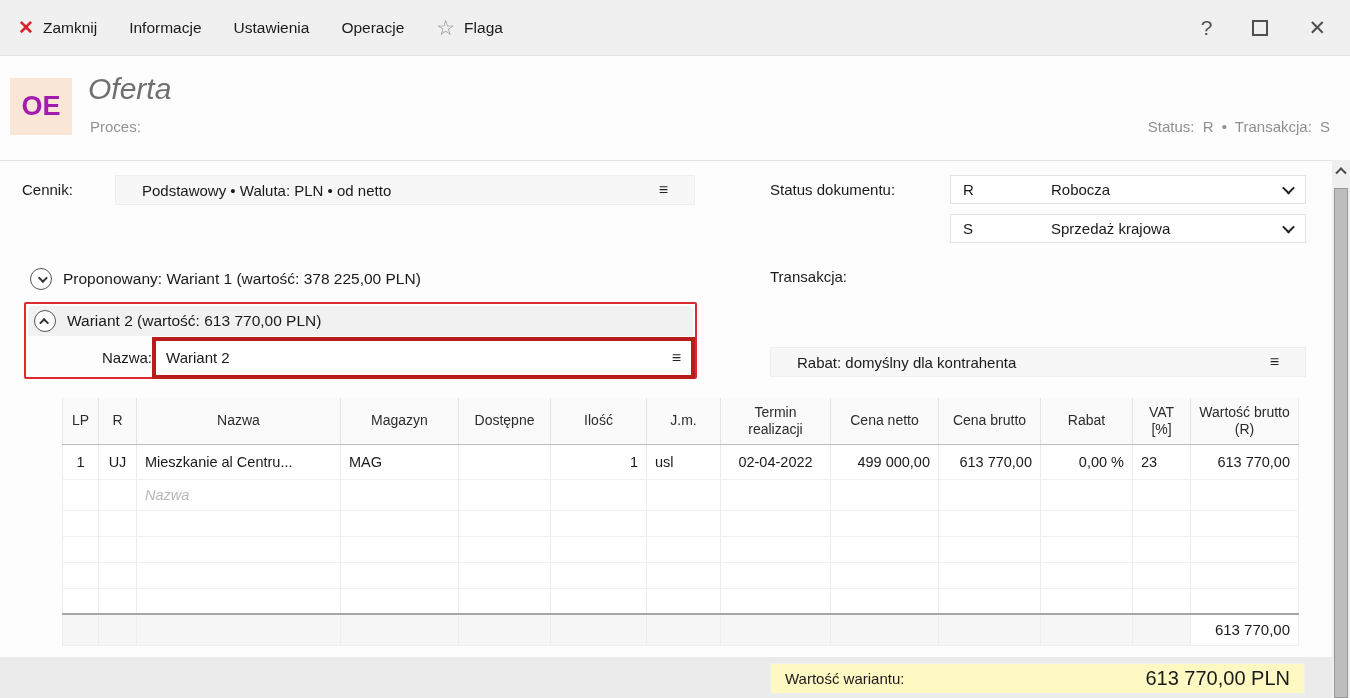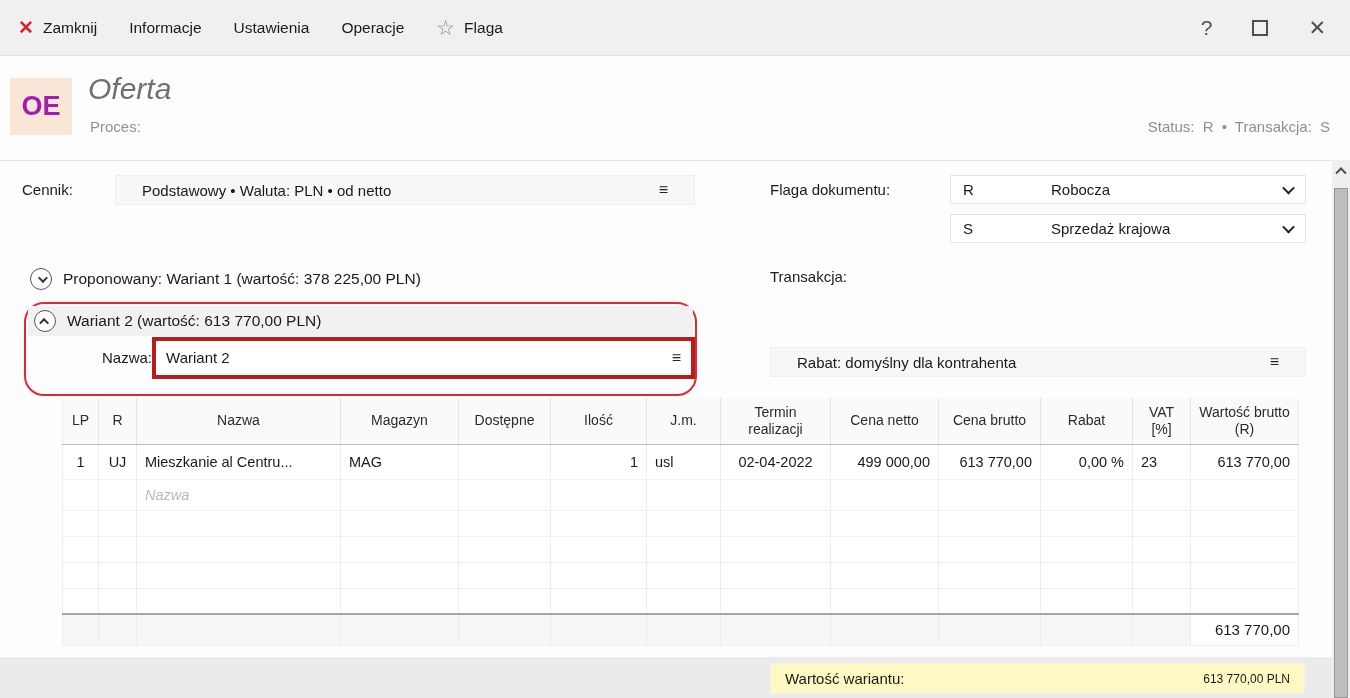--- a/index.html
+++ b/index.html
@@ -55,22 +55,22 @@
   .variant-row { position:absolute; display:flex; align-items:center; gap:11px; font-size:15.5px; }
   .circle-btn {
     width:22px; height:22px; border:1.5px solid #555; border-radius:50%;
     display:flex; align-items:center; justify-content:center; background:#fff; flex:0 0 auto;
   }
   .circle-btn .c-down { width:7px; height:7px; border-right:2px solid #333; border-bottom:2px solid #333;
     transform: rotate(45deg) translateY(-2px); }
   .circle-btn .c-up { width:7px; height:7px; border-right:2px solid #333; border-bottom:2px solid #333;
     transform: rotate(-135deg) translateY(-2px); }
   .red-box {
-    position:absolute; left:24px; top:302px; width:673px; height:94px;
-    border:2px solid #dc2a31; border-radius:20px; background:#fdfdfd;
+    position:absolute; left:24px; top:302px; width:673px; height:77px;
+    border:2px solid #dc2a31; border-radius:2px; background:#fdfdfd;
   }
   .v2-header {
     position:absolute; left:2px; right:2px; top:2px; height:30px; background:#f1f1f1;
     border-radius:5px 5px 0 0; display:flex; align-items:center; gap:11px;
     padding-left:6px; font-size:15.5px;
   }
   .v2-name-row { position:absolute; left:0; right:0; top:38px; height:31px; display:flex; align-items:center; }
   .v2-name-label { margin-left:76px; font-size:15px; }
   .v2-name-input {
     margin-left:auto; width:545px; height:31px; background:#fff; border:4px solid #b91c1c;
@@ -97,21 +97,21 @@
   tr.r-summary td { background:#f6f6f6; border-top:2px solid #a6a6a6; height:31px; }
   tr.r-summary td.sum-cell { background:#fff; text-align:right; font-size:15px; }
   td.al-left{text-align:left} td.al-right{text-align:right} td.al-center{text-align:center}
   .ph-text { color:#b8b8b8; font-style:italic; }
   
   .bottom-strip { position:absolute; left:0; top:657px; width:1332px; height:41px; background:#ebebeb; }
   .footer-bar {
     position:absolute; left:770px; top:663px; width:535px; height:31px; background:#fef9c3;
     display:flex; align-items:center; padding:0 14px; font-size:15px; border:1px solid #f0f0f0;
   }
-  .footer-value { margin-left:auto; font-size:12px; }
+  .footer-value { margin-left:auto; font-size:20px; }
   
   .scrollbar { position:absolute; right:0; top:160px; width:18px; height:538px; background:#efefef; }
   .scroll-up { position:absolute; top:0; left:0; width:18px; height:20px; display:flex; align-items:center; justify-content:center; }
   .scroll-thumb { position:absolute; top:28px; bottom:0; left:2px; width:14px; background:#bdbdbd; border:1px solid #989898; }
 </style>
 </head>
 <body>
 
 <div class="window">
 
@@ -147,21 +147,21 @@
     <div class="status-line">Status: R • Transakcja: S</div>
   </div>
   <div class="hdr-divider"></div>
 
   <div class="lbl" style="left:22px; top:175px;">Cennik:</div>
   <div class="field" style="left:115px; top:175px; width:580px; height:30px;">
     <span>Podstawowy • Waluta: PLN • od netto</span>
     <span class="field-menu-icon">≡</span>
   </div>
 
-  <div class="lbl" style="left:770px; top:175px;">Flaga dokumentu:</div>
+  <div class="lbl" style="left:770px; top:175px;">Status dokumentu:</div>
   <div class="dropdown" style="left:950px; top:175px; width:356px; height:29px;">
     <span class="dd-code">R</span>
     <span class="dd-name">Robocza</span>
     <span class="chev-down"></span>
   </div>
 
   <div class="lbl" style="left:770px; top:214px;margin-top:48px;">Transakcja:</div>
   <div class="dropdown" style="left:950px; top:214px; width:356px; height:29px;">
     <span class="dd-code">S</span>
     <span class="dd-name">Sprzedaż krajowa</span>

